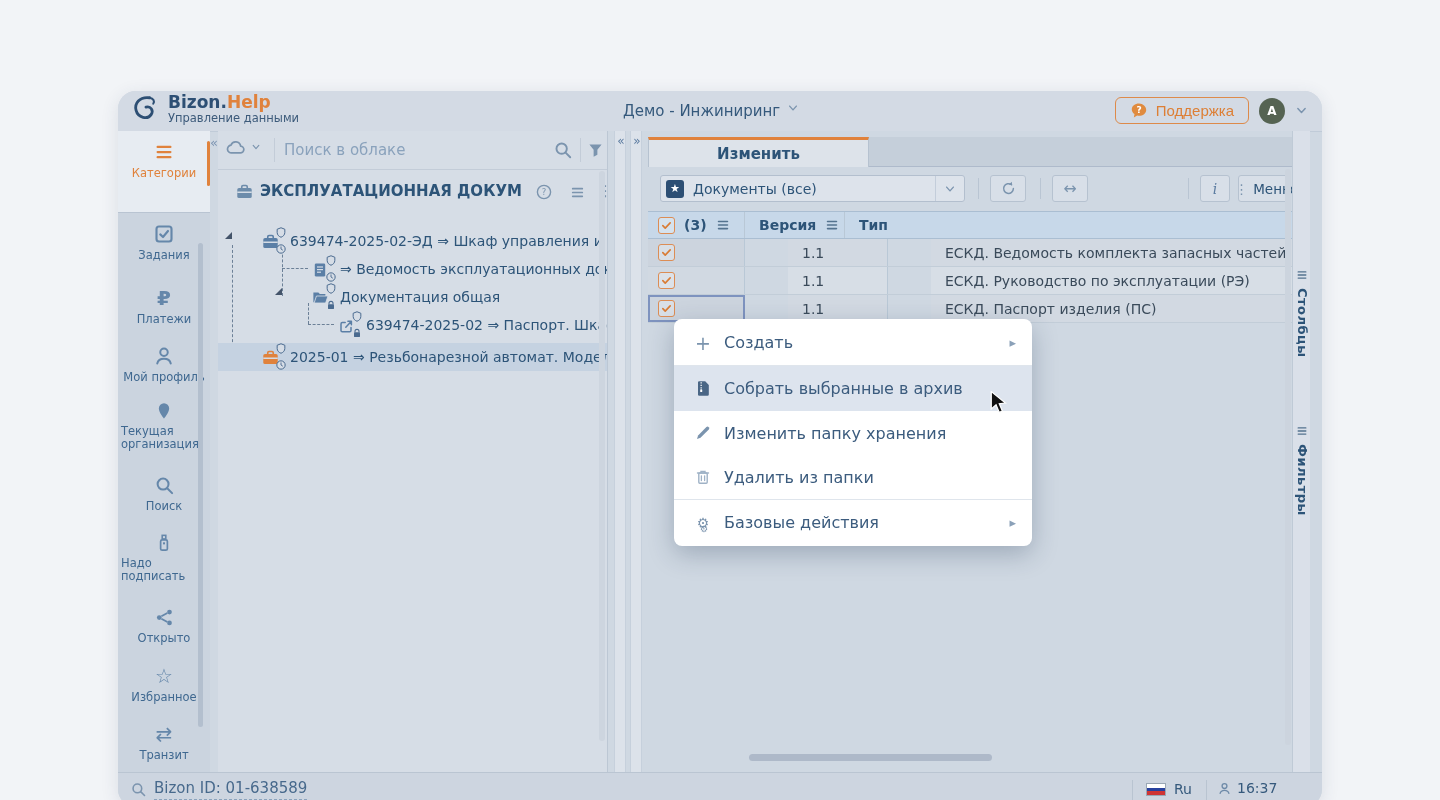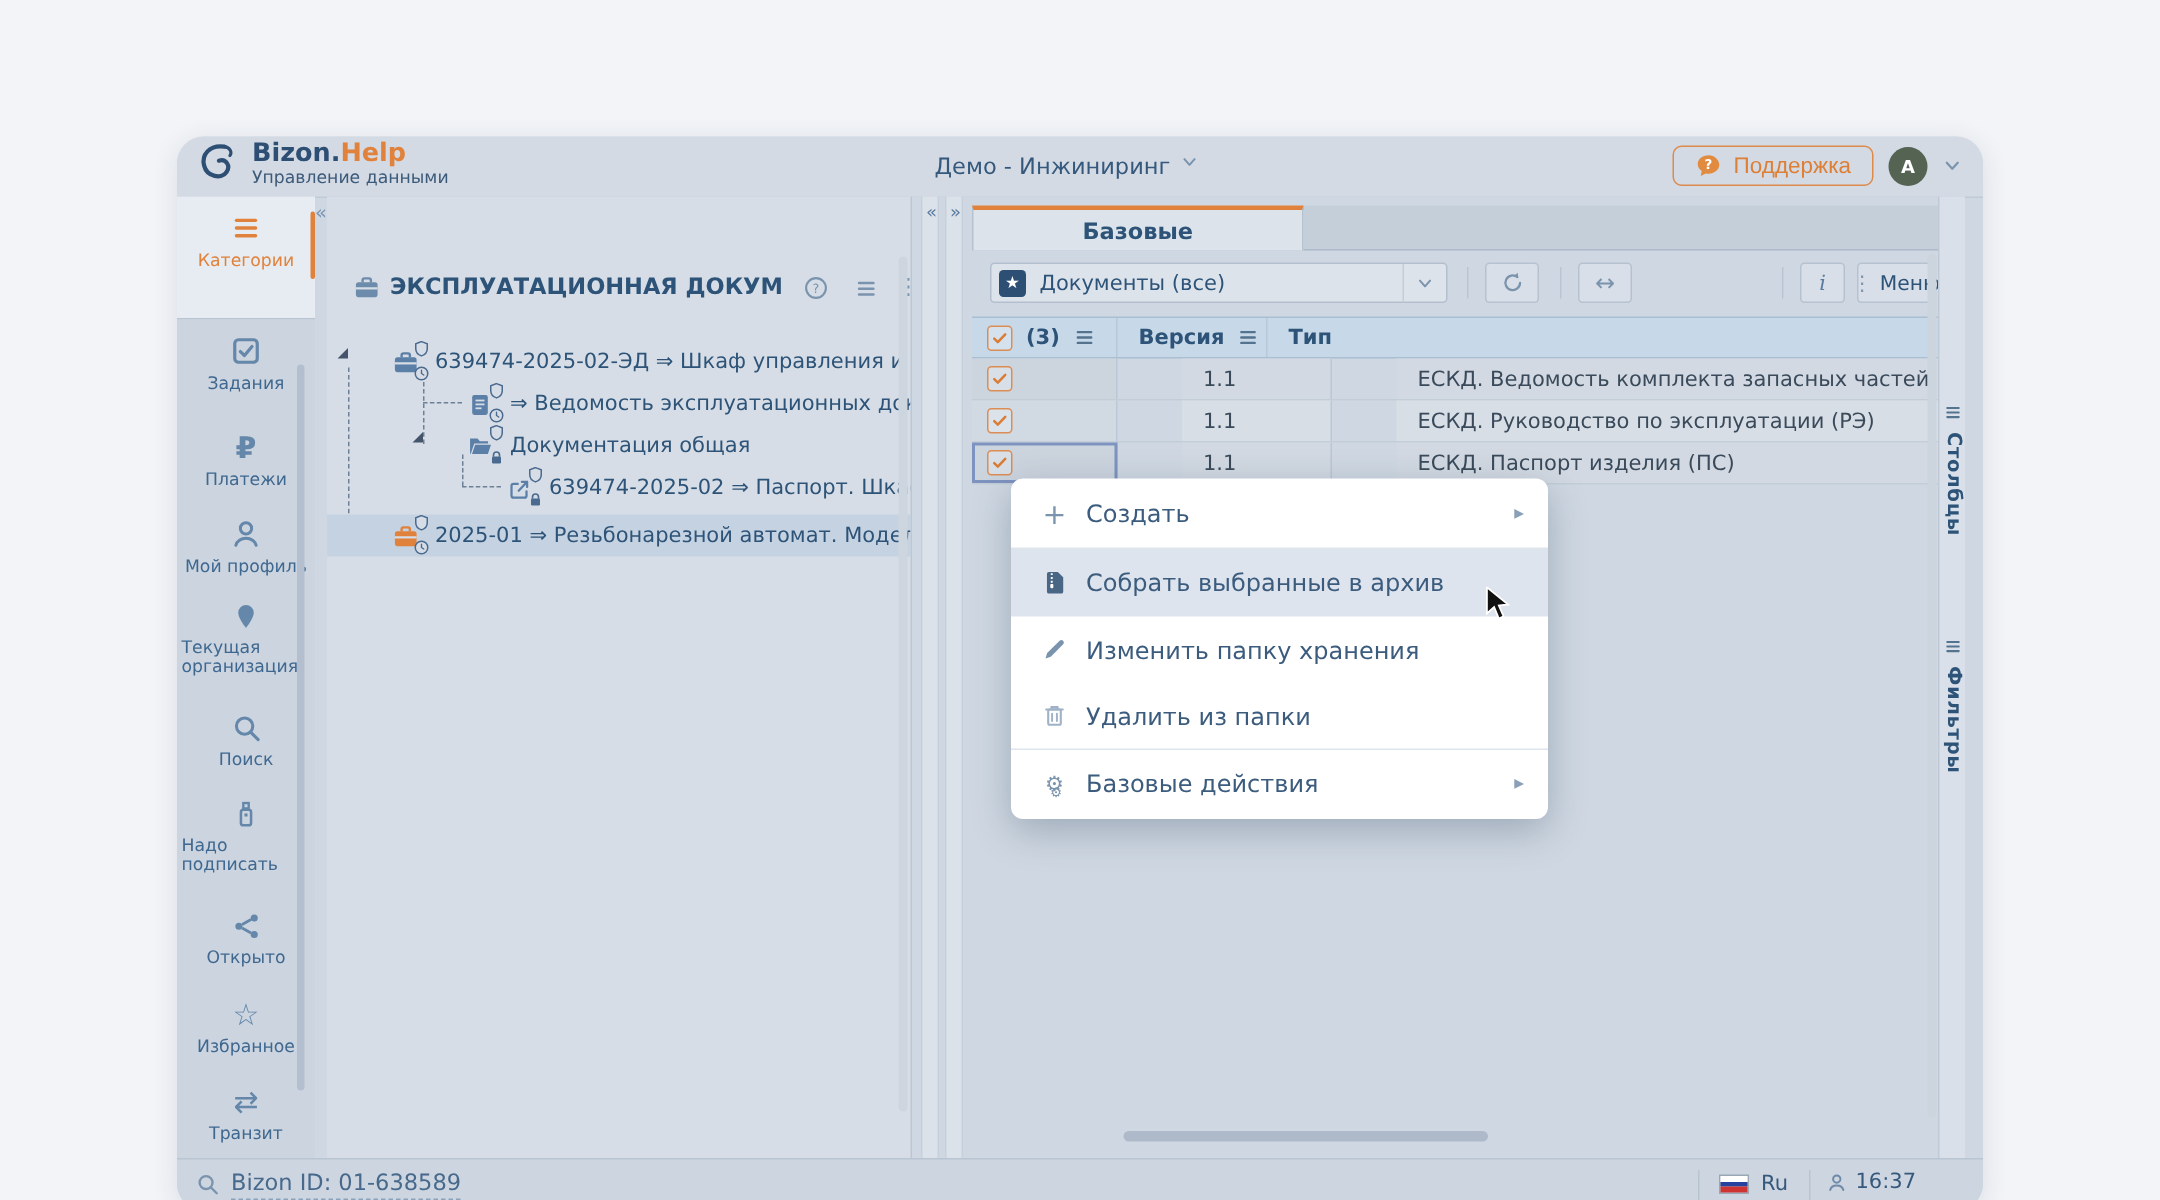--- a/index.html
+++ b/index.html
@@ -337,20 +337,39 @@
       <div class="side-item" style="height:58px">
         <span class="glyph">⇄</span>
         <span class="lbl">Транзит</span>
       </div>
       <div class="side-scroll"></div>
     </div>
 
     <span class="collapse-left">«</span>
 
     <div class="tree-panel">
+      <div class="search-row">
+        <div class="cloud-sec">
+          <svg class="ic" width="21" height="16">
+              <use href="#i-cloud"></use>
+            </svg>
+          <svg class="ic" width="10" height="10">
+              <use href="#i-chev"></use>
+            </svg>
+        </div>
+        <span class="vdiv" style="left:56px"></span>
+        <input class="search-input" placeholder="Поиск в облаке" style="">
+        <svg class="ic" width="18" height="18" style="position:absolute;left:336px;top:10px;color:#7b94ae;cursor:pointer">
+            <use href="#i-search"></use>
+          </svg>
+        <span class="vdiv" style="left:362px"></span>
+        <svg class="ic" width="15" height="15" style="position:absolute;left:370px;top:12px;color:#7b94ae;cursor:pointer">
+            <use href="#i-funnel"></use>
+          </svg>
+      </div>
 
       <div class="tree-head">
         <span style="position:absolute;left:18px;top:6px;color:#6d8cab">
           <svg class="ic" width="17" height="17">
               <use href="#i-case"></use>
             </svg>
         </span>
         <div class="tree-title">ЭКСПЛУАТАЦИОННАЯ ДОКУМЕ...</div>
         <svg class="ic" width="16" height="16" style="position:absolute;left:318px;top:7px;color:#7b94ae;cursor:pointer">
             <use href="#i-qcircle"></use>
@@ -456,21 +475,21 @@
         <span class="split-arrow">«</span>
       </div>
       <div class="split-strip" style="left:22px">
         <span class="split-arrow">»</span>
       </div>
     </div>
 
     <div class="table-panel">
       <div class="tabstrip">
         <div class="tab">
-            <span>Базовые</span>
+            <span>Изменить</span>
           </div>
       </div>
 
       <div class="toolbar">
         <div class="dropdown">
           <span class="star-box">★</span>
           <span class="dd-label">Документы (все)</span>
           <span class="dd-chev">
             <svg class="ic" width="12" height="12">
                 <use href="#i-chev"></use>

